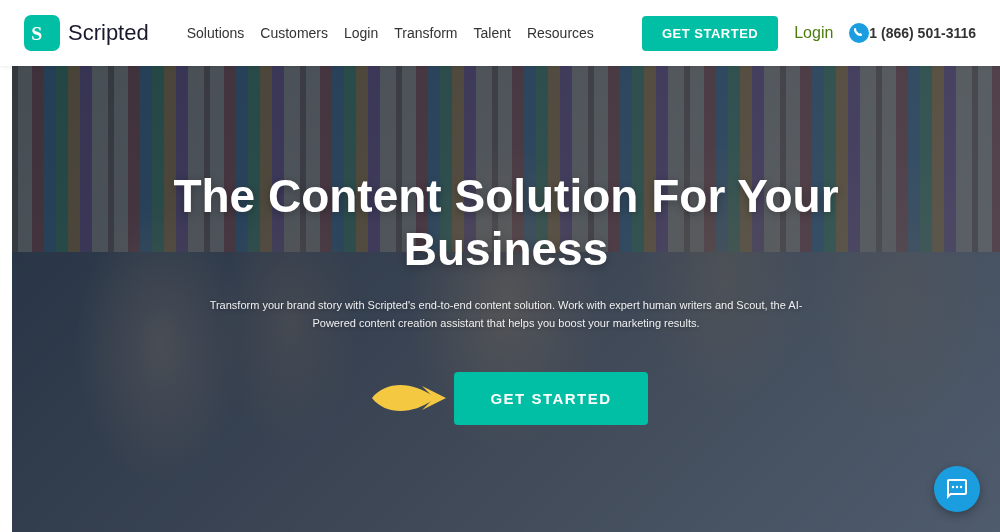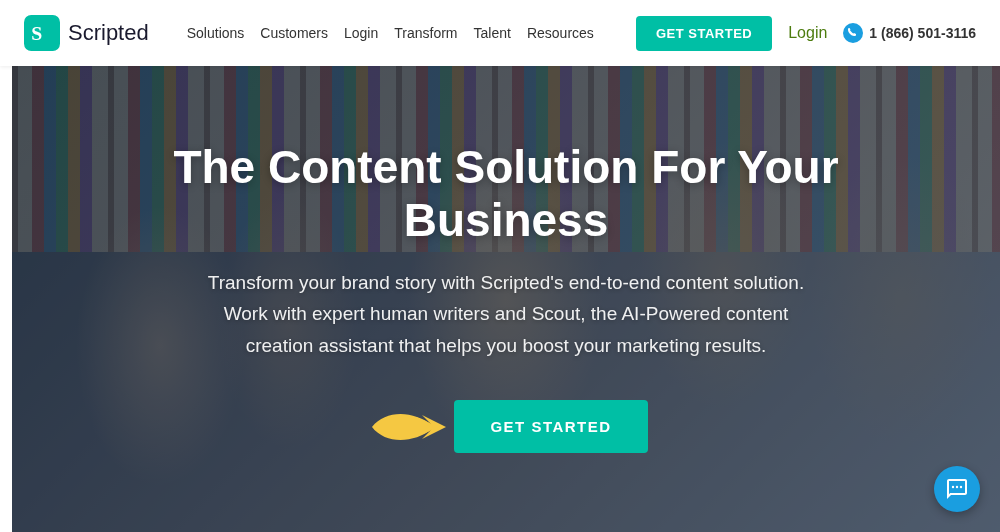--- a/index.html
+++ b/index.html
@@ -84,21 +84,20 @@
     .nav-login {
       font-size: 16px;
       font-weight: 500;
       color: #4d7c0f;
       cursor: pointer;
     }
 
     .phone-area {
       display: flex;
       align-items: center;
-      gap: 6px;
       font-size: 14px;
       font-weight: 600;
       color: #333;
       cursor: pointer;
     }
 
     .phone-icon {
       width: 20px;
       height: 20px;
       background: #1a9ee0;
@@ -181,21 +180,21 @@
     .hero-title {
       font-size: 46px;
       font-weight: 800;
       color: white;
       line-height: 1.15;
       margin-bottom: 20px;
       text-shadow: 0 2px 8px rgba(0,0,0,0.3);
     }
 
     .hero-subtitle {
-      font-size: 19px;
+      font-size: 11px;
       color: rgba(255,255,255,0.92);
       line-height: 1.65;
       max-width: 600px;
       margin-bottom: 36px;
       text-shadow: 0 1px 4px rgba(0,0,0,0.3);
     }
 
     .cta-row {
       display: flex;
       align-items: center;

